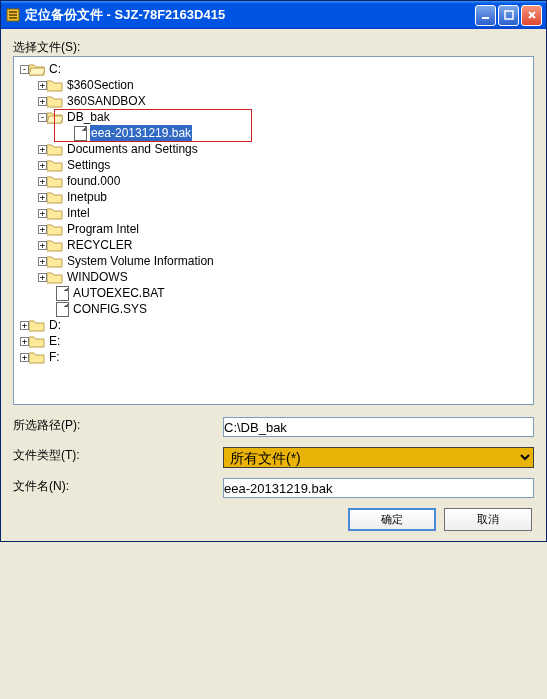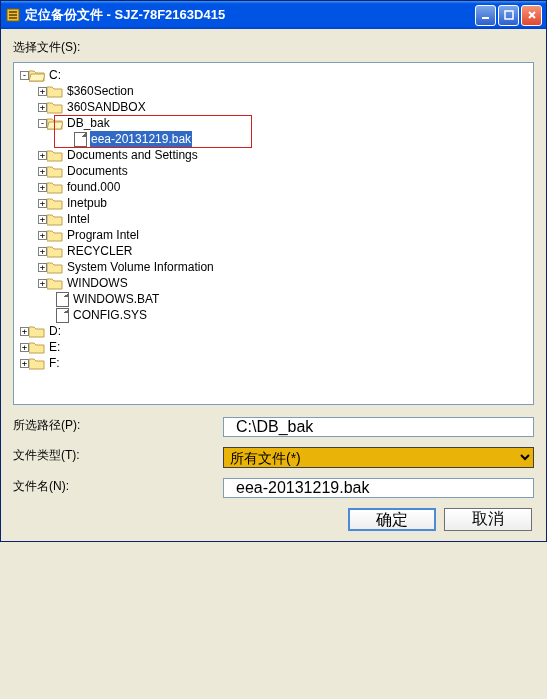--- a/index.html
+++ b/index.html
@@ -10,46 +10,46 @@
     .titlebar { height: 28px; background: linear-gradient(to bottom, #3a95ff 0%, #0054e3 10%, #0054e3 90%, #003fc4 100%); display: flex; align-items: center; padding: 0 4px; color: white; font-weight: bold; }
     .titlebar-icon { width: 16px; height: 16px; margin-right: 4px; }
     .titlebar-text { flex: 1; font-size: 13px; }
     .titlebar-buttons { display: flex; gap: 2px; }
     .titlebar-btn { width: 21px; height: 21px; border: 1px solid white; border-radius: 3px; display: flex; align-items: center; justify-content: center; font-family: Arial; font-weight: bold; cursor: pointer; }
     .btn-min { background: linear-gradient(to bottom, #7ba7e8, #2a5fd0); color: white; }
     .btn-max { background: linear-gradient(to bottom, #7ba7e8, #2a5fd0); color: white; }
     .btn-close { background: linear-gradient(to bottom, #f5947b, #e04730); color: white; }
     
     .content { flex: 1; padding: 10px 12px; display: flex; flex-direction: column; }
-    .label-top { margin-bottom: 6px; }
+    .label-top { }
     
     .tree-container { flex: 1; border: 1px solid #7f9db9; background: white; overflow: auto; padding: 4px 2px; }
     
     .tree-node { display: flex; align-items: center; height: 16px; line-height: 16px; white-space: nowrap; }
     .expander { width: 9px; height: 9px; border: 1px solid #808080; display: inline-flex; align-items: center; justify-content: center; font-size: 9px; line-height: 7px; color: black; background: white; cursor: pointer; font-family: monospace; }
     .folder-icon { width: 16px; height: 13px; display: inline-block; margin-right: 3px; vertical-align: middle; }
     .file-icon { width: 13px; height: 15px; display: inline-block; margin-right: 3px; vertical-align: middle; background: white; border: 1px solid #666; position: relative; }
     .file-icon::after { content: ''; position: absolute; top: 0; right: 0; width: 4px; height: 4px; background: linear-gradient(135deg, white 50%, #666 50%); }
     .node-label { cursor: pointer; padding: 0 1px; }
     .node-label.selected { background: #316ac5; color: white; }
     
     .highlight-box { border: 1px solid #d02020; position: absolute; pointer-events: none; }
     
     .indent-0 { padding-left: 4px; }
     .indent-1 { padding-left: 22px; }
     .indent-2 { padding-left: 40px; }
     
     .bottom-fields { margin-top: 12px; }
     .field-row { display: flex; margin-bottom: 10px; }
     .field-label { width: 210px; }
-    .field-input { flex: 1; border: 1px solid #7f9db9; padding: 2px 12px; height: 20px; font-family: inherit; font-size: 16px; }
+    .field-input { flex: 1; border: 1px solid #7f9db9; padding: 2px 0; height: 20px; font-family: inherit; font-size: 13px; }
     .field-select { flex: 1; border: 1px solid #404040; padding: 1px 2px; height: 21px; font-family: inherit; font-size: 14px; background: #eab308; }
     
     .button-row { display: flex; justify-content: flex-end; gap: 8px; margin-top: 6px; padding-right: 2px; }
-    .dlg-btn { width: 88px; height: 23px; border: 1px solid #707070; background: linear-gradient(to bottom, #fff, #eee); font-family: inherit; font-size: 16px; cursor: pointer; }
+    .dlg-btn { width: 88px; height: 23px; border: 1px solid #707070; background: linear-gradient(to bottom, #fff, #eee); font-family: inherit; font-size: 11px; cursor: pointer; }
     .dlg-btn.default { border: 2px solid #4a8ad8; }
     
     .tree-wrapper { position: relative; flex: 1; display: flex; flex-direction: column; }
   </style>
 </head>
 <body>
 
 <div class="window">
   <div class="titlebar">
     <svg class="titlebar-icon" viewBox="0 0 16 16">
@@ -131,21 +131,21 @@
             <svg class="folder-icon" viewBox="0 0 16 13">
               <path d="M0 2 L5 2 L7 4 L15 4 L15 12 L0 12 Z" fill="#fce99a" stroke="#c0a050"></path>
             </svg>
             <span class="node-label">Documents and Settings</span>
           </div>
         <div class="tree-node indent-1">
             <span class="expander">+</span>
             <svg class="folder-icon" viewBox="0 0 16 13">
               <path d="M0 2 L5 2 L7 4 L15 4 L15 12 L0 12 Z" fill="#fce99a" stroke="#c0a050"></path>
             </svg>
-            <span class="node-label">Documents</span>
+            <span class="node-label">Settings</span>
           </div>
         <div class="tree-node indent-1">
             <span class="expander">+</span>
             <svg class="folder-icon" viewBox="0 0 16 13">
               <path d="M0 2 L5 2 L7 4 L15 4 L15 12 L0 12 Z" fill="#fce99a" stroke="#c0a050"></path>
             </svg>
             <span class="node-label">found.000</span>
           </div>
         <div class="tree-node indent-1">
             <span class="expander">+</span>
@@ -186,21 +186,21 @@
             <span class="expander">+</span>
             <svg class="folder-icon" viewBox="0 0 16 13">
               <path d="M0 2 L5 2 L7 4 L15 4 L15 12 L0 12 Z" fill="#fce99a" stroke="#c0a050"></path>
             </svg>
             <span class="node-label">WINDOWS</span>
           </div>
 
         <div class="tree-node indent-1">
             <span style="width:18px;display:inline-block;"></span>
             <span class="file-icon"></span>
-            <span class="node-label">WINDOWS.BAT</span>
+            <span class="node-label">AUTOEXEC.BAT</span>
           </div>
         <div class="tree-node indent-1">
             <span style="width:18px;display:inline-block;"></span>
             <span class="file-icon"></span>
             <span class="node-label">CONFIG.SYS</span>
           </div>
 
         <div class="tree-node indent-0">
             <span class="expander">+</span>
             <svg class="folder-icon" viewBox="0 0 16 13">

